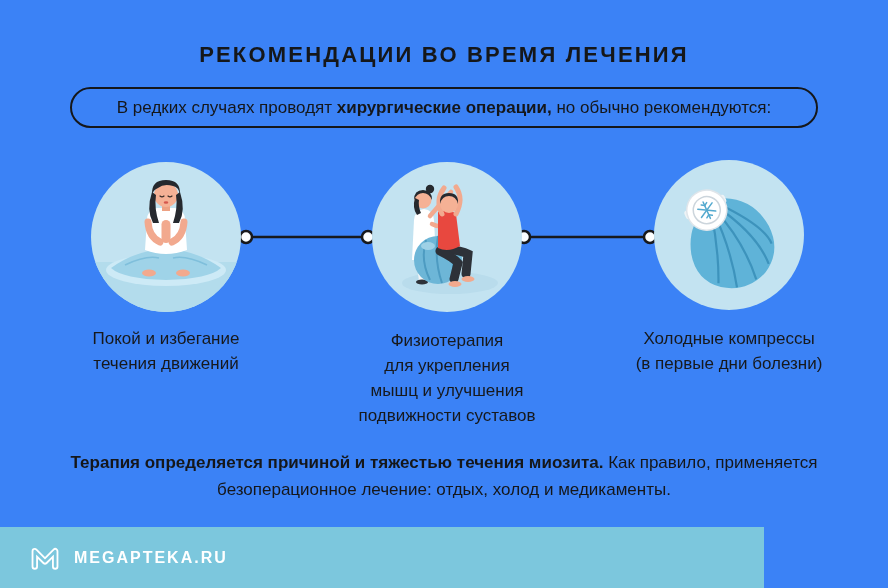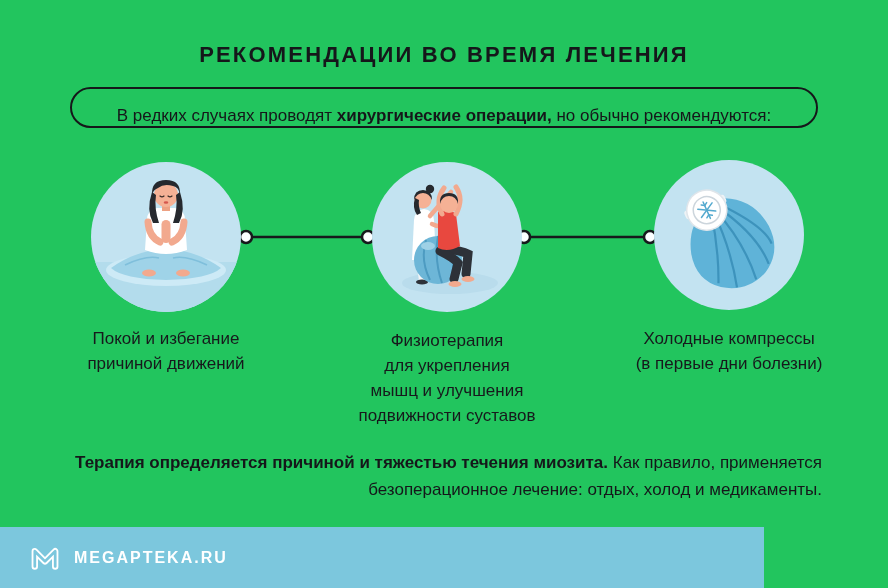--- a/index.html
+++ b/index.html
@@ -1,46 +1,46 @@
 <!DOCTYPE html>
 <html lang="ru"><head>
 <meta charset="utf-8">
 <style>
   * { margin:0; padding:0; box-sizing:border-box; }
   html,body { width:888px; height:588px; }
   body { font-family:"Liberation Sans","DejaVu Sans",sans-serif; }
 
-  .stage { position:relative; width:888px; height:588px; background:#22c55e; overflow:hidden; color:#17191c; }
+  .stage { position:relative; width:888px; height:588px; background:#3b82f6; overflow:hidden; color:#17191c; }
 
   .title { position:absolute; top:42px; left:0; width:100%; text-align:center;
            font-size:22px; font-weight:800; letter-spacing:2.2px; color:#15171a; }
 
   .pill { position:absolute; top:87px; left:70px; width:748px; height:41px;
           border:2px solid #15171a; border-radius:26px;
-          display:flex; align-items:flex-end; justify-content:center; }
+          display:flex; align-items:center; justify-content:center; }
   .pill-text { font-size:17px; color:#15171a; white-space:nowrap; }
   .pill-text b { font-weight:700; }
 
   .connectors { position:absolute; left:0; top:0; width:888px; height:588px; pointer-events:none; }
 
   .circle { position:absolute; width:150px; height:150px; border-radius:50%;
             background:#c3e3f1; overflow:hidden; }
   .circle svg { display:block; width:150px; height:150px; }
   .c1 { left:91px;  top:162px; }
   .c2 { left:372px; top:162px; }
   .c3 { left:654px; top:160px; }
 
   .rec-label { position:absolute; text-align:center; font-size:17px; line-height:25px;
                color:#17191c; white-space:pre-line; }
   .l1 { left:36px;  top:326px; width:260px; }
   .l2 { left:317px; top:328px; width:260px; }
   .l3 { left:579px; top:326px; width:300px; }
 
   .summary { position:absolute; top:449px; left:50%; transform:translateX(-50%);
-             width:756px; text-align:right; font-size:17px; line-height:27px; color:#15171a; }
+             width:756px; text-align:center; font-size:17px; line-height:27px; color:#15171a; }
   .summary b { font-weight:700; }
 
   .footer { position:absolute; left:0; bottom:0; width:764px; height:61px;
             background:#7cc7dd; display:flex; align-items:center; padding-left:28px; }
   .footer .logo { width:34px; height:34px; flex:0 0 auto; }
   .brand { color:#ffffff; font-weight:800; font-size:16px; letter-spacing:2px; margin-left:12px; }
   .question { color:#ffffff; font-weight:700; font-size:18px; margin-left:46px; letter-spacing:0.3px; }
 </style>
 </head>
 <body>
@@ -147,21 +147,21 @@
             <line x1="59" y1="41" x2="56" y2="43"></line>
             <line x1="53" y1="55" x2="56" y2="53"></line>
             <line x1="59" y1="55" x2="56" y2="53"></line>
           </g>
         </g>
       </g>
     </svg>
   </div>
 
   <div class="rec-label l1">Покой и избегание
-причиной движений</div>
+течения движений</div>
   <div class="rec-label l2">Физиотерапия
 для укрепления
 мышц и улучшения
 подвижности суставов</div>
   <div class="rec-label l3">Холодные компрессы
 (в первые дни болезни)</div>
 
   <p class="summary"><b>Терапия определяется причиной и тяжестью течения миозита.</b><span> Как правило, применяется безоперационное лечение: отдых, холод и медикаменты.</span></p>
 
   <div class="footer">

